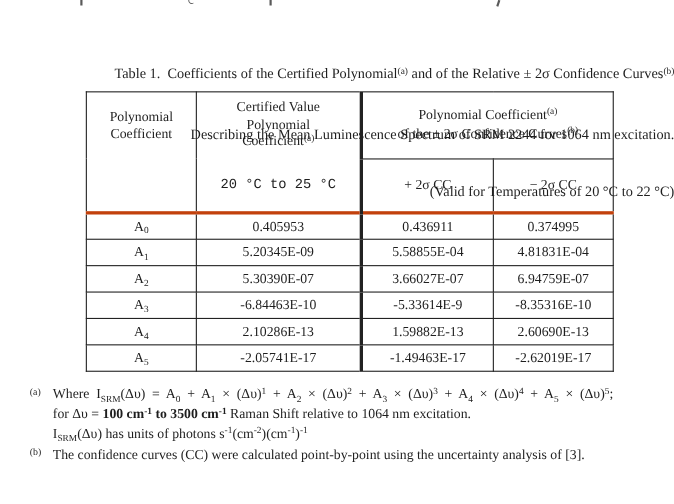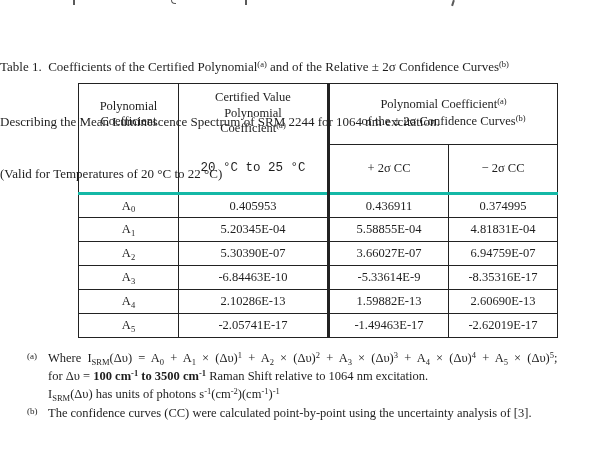--- a/index.html
+++ b/index.html
@@ -7,32 +7,32 @@
   .page {
     position:relative; width:613px; height:458px; background:#ffffff;
     font-family:"Liberation Serif", serif; color:#1e1e1e; overflow:hidden;
   }
   
   .frag { position:absolute; top:0; background:#5a5a5a; }
   .frag.stem { width:2px; height:5px; }
   .frag.hook { width:5px; height:4px; background:transparent; border-bottom:1.5px solid #5a5a5a; border-left:1.5px solid #5a5a5a; border-radius:0 0 0 4px; }
   .frag.tail { width:2px; height:6px; transform:rotate(18deg); }
 
-  .title-block { position:absolute; top:23px; left:0; right:0; text-align:left;
+  .title-block { position:absolute; top:23px; left:0; right:0; text-align:right;
     font-size:13px; line-height:17.5px; white-space:pre-wrap; }
   .sp { font-size:8.5px; position:relative; top:-4px; letter-spacing:0; }
   .sb { font-size:8.5px; position:relative; top:2.5px; }
   .bd { font-weight:bold;text-align:right; }
 
   .tbl-wrap { position:absolute; left:78px; top:83px; }
   table { border-collapse:collapse; table-layout:fixed; width:479px; }
   td { border:1px solid #222; text-align:center; vertical-align:middle;
        font-size:12.5px; padding:0; }
   .thickL { border-left:3px solid #222; }
-  .thickT { border-top:3px solid #14b8a6; }
+  .thickT { border-top:3px solid #c2410c; }
   tr.hrow1 { height:60px; } tr.hrow2 { height:49px; } tr.drow { height:24px; }
   .bands { display:flex; flex-direction:column; width:100%; }
   .band1 { height:60px; display:flex; align-items:center; justify-content:center; }
   .band2 { height:48px; display:flex; align-items:center; justify-content:center;font-family:Liberation Mono, monospace; }
   .wrap85  { display:inline-block; max-width:85px;  line-height:15.5px; }
   .wrap100 { display:inline-block; max-width:102px; line-height:15.5px; }
   .mline { line-height:15.5px; }
 
   .footnotes { position:absolute; left:27px; top:350px; width:572px;
     font-size:12.5px; line-height:17px; }
@@ -96,35 +96,35 @@
       </tr>
 
       <tr class="drow">
         <td class="thickT"><span>A</span><span class="sb">0</span></td>
         <td class="thickT">0.405953</td>
         <td class="thickT thickL">0.436911</td>
         <td class="thickT">0.374995</td>
       </tr>
       <tr class="drow">
         <td><span>A</span><span class="sb">1</span></td>
-        <td>5.20345E-04</td>
+        <td>5.20345E-09</td>
         <td class="thickL">5.58855E-04</td>
         <td>4.81831E-04</td>
       </tr>
       <tr class="drow">
         <td><span>A</span><span class="sb">2</span></td>
         <td>5.30390E-07</td>
         <td class="thickL">3.66027E-07</td>
         <td>6.94759E-07</td>
       </tr>
       <tr class="drow">
         <td><span>A</span><span class="sb">3</span></td>
         <td>-6.84463E-10</td>
         <td class="thickL">-5.33614E-9</td>
-        <td>-8.35316E-17</td>
+        <td>-8.35316E-10</td>
       </tr>
       <tr class="drow">
         <td><span>A</span><span class="sb">4</span></td>
         <td>2.10286E-13</td>
         <td class="thickL">1.59882E-13</td>
         <td>2.60690E-13</td>
       </tr>
       <tr class="drow">
         <td><span>A</span><span class="sb">5</span></td>
         <td>-2.05741E-17</td>

